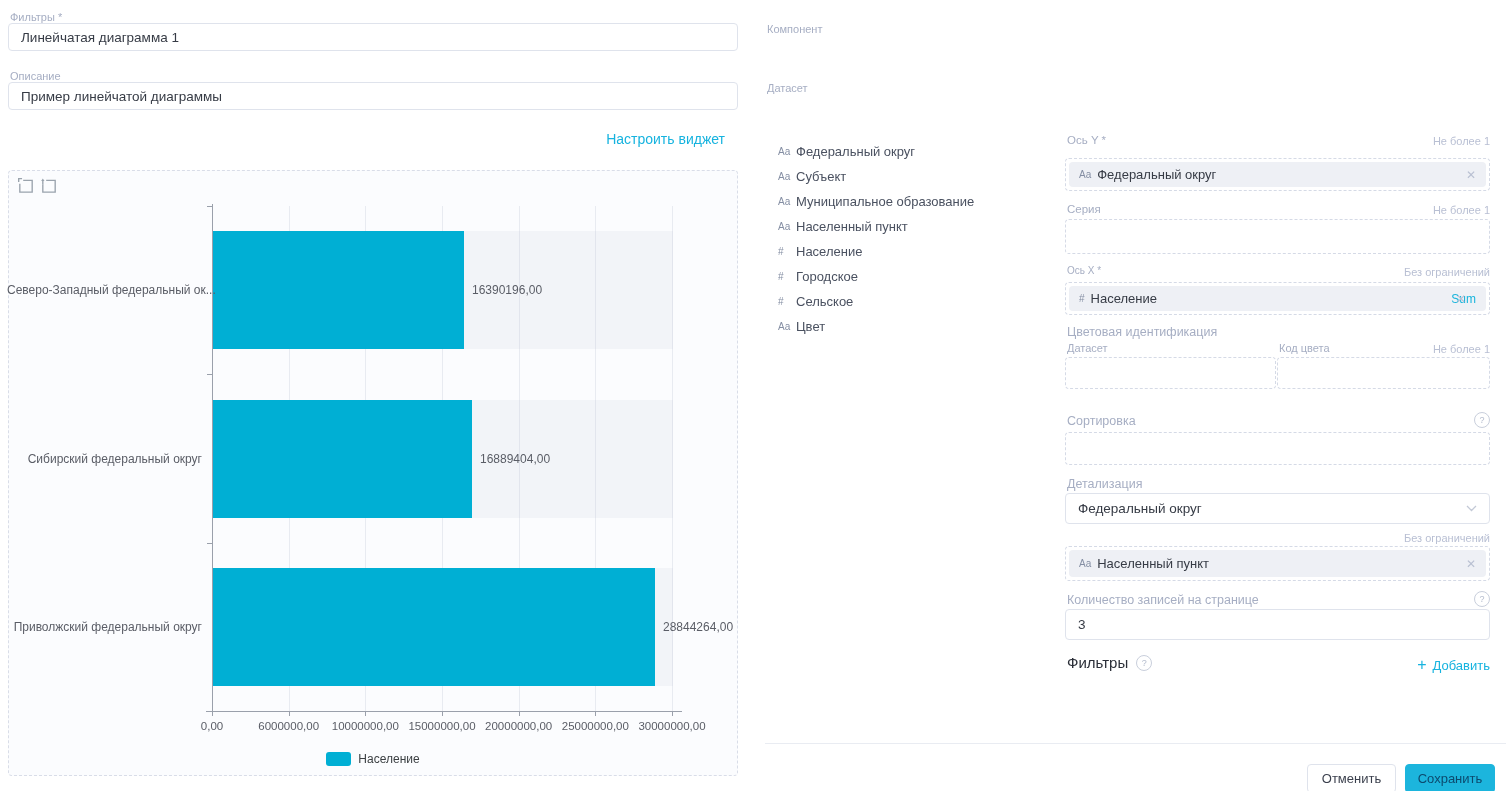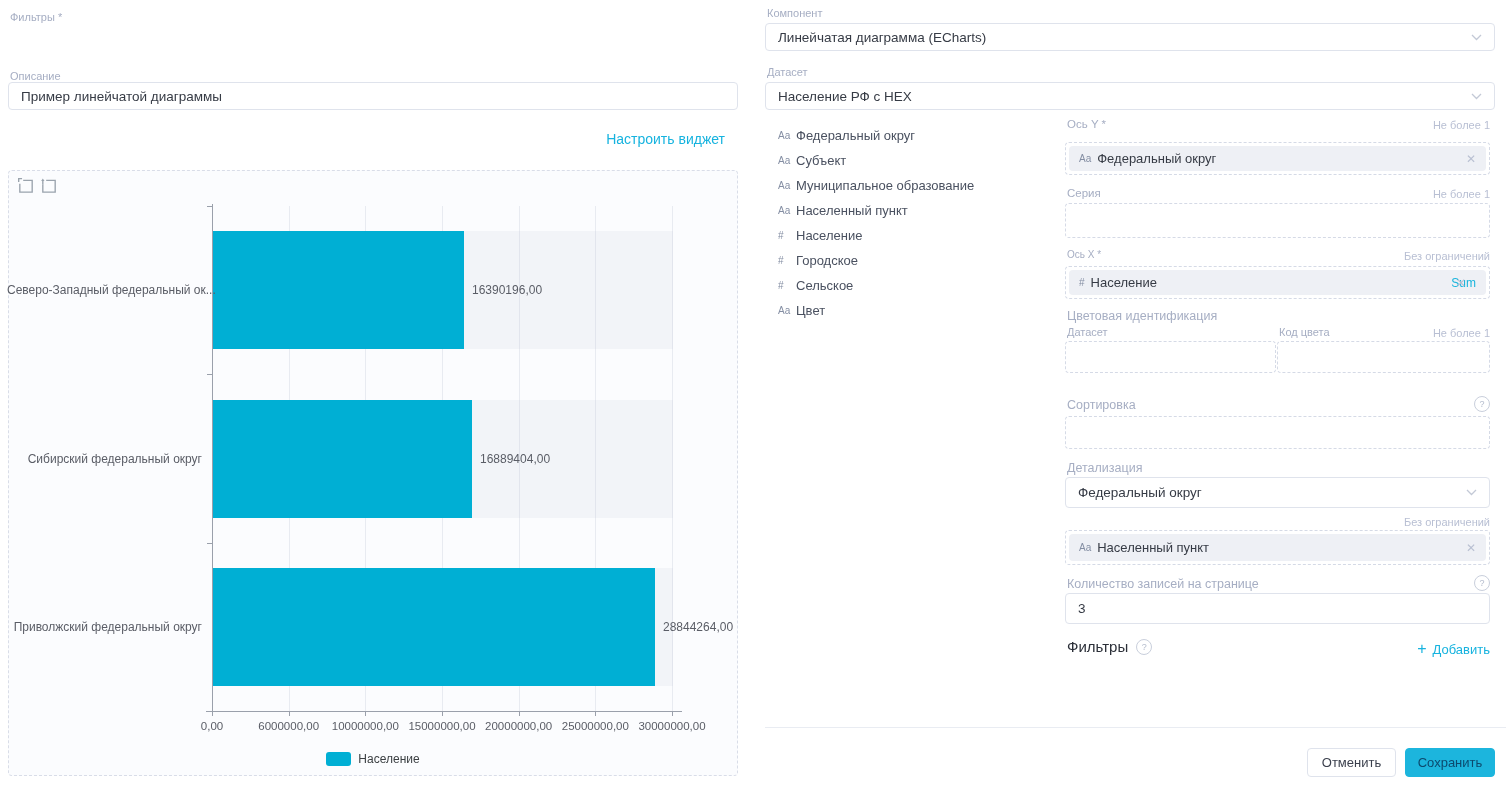--- a/index.html
+++ b/index.html
@@ -52,20 +52,21 @@
   .chev{color:#c3c9d6;flex:none;}
 </style>
 </head>
 <body>
 
 <div class="page">
 
   <div class="abs" style="left:10px;top:7px;">
     <span class="flabel">Фильтры *</span>
   </div>
+  <input class="tbox abs" style="left: 8px; top: 23px; width: 730px; height: 28px;" value="Линейчатая диаграмма 1">
 
   <div class="abs" style="left:10px;top:66px;">
     <span class="flabel">Описание</span>
   </div>
   <input class="tbox abs" style="left: 8px; top: 82px; width: 730px; height: 28px;" value="Пример линейчатой диаграммы">
 
   <div class="abs cyanlink" style="right:781px;top:131px;font-size:14px;font-weight:500;">Настроить виджет</div>
 
   <div class="widget abs" style="left:8px;top:170px;width:730px;height:606px;">
 
@@ -121,37 +122,25 @@
         <div class="yaxis" style="left: 203px; top: 33px; height: 509px;"></div>
         <div class="xaxis" style="left: 197px; top: 540px; width: 476px;"></div>
       </div>
 
     <div class="legend" style="left:0;right:0;top:581px;justify-content:center;">
       <span class="marker"></span>
       <span class="ltext">Население</span>
     </div>
   </div>
 
-  <div class="abs" style="left:765px;top:0;width:741px;height:740px;">
+  <div class="abs" style="left:765px;top:16px;width:741px;height:740px;">
 
     <div class="abs flabel" style="left:2px;top:7px;">Компонент</div>
-    <div class="tbox selectbox abs" style="left:0;top:23px;width:730px;height:28px;">
-      <span>Линейчатая диаграмма (ECharts)</span>
-      <svg class="chev" width="11" height="7" viewBox="0 0 11 7">
-        <path d="M1 1 L5.5 5.5 L10 1" fill="none" stroke="#c3c9d6" stroke-width="1.3"></path>
-      </svg>
-    </div>
 
     <div class="abs flabel" style="left:2px;top:66px;">Датасет</div>
-    <div class="tbox selectbox abs" style="left:0;top:82px;width:730px;height:28px;">
-      <span>Население РФ с HEX</span>
-      <svg class="chev" width="11" height="7" viewBox="0 0 11 7">
-        <path d="M1 1 L5.5 5.5 L10 1" fill="none" stroke="#c3c9d6" stroke-width="1.3"></path>
-      </svg>
-    </div>
 
     <div class="fields-list abs" style="left:13px;top:128px;width:280px;" id="fields-list">
         <div class="field-item">
           <span class="field-type">Aa</span>
           <span class="field-label">Федеральный округ</span>
         </div>
         <div class="field-item">
           <span class="field-type">Aa</span>
           <span class="field-label">Субъект</span>
         </div>

